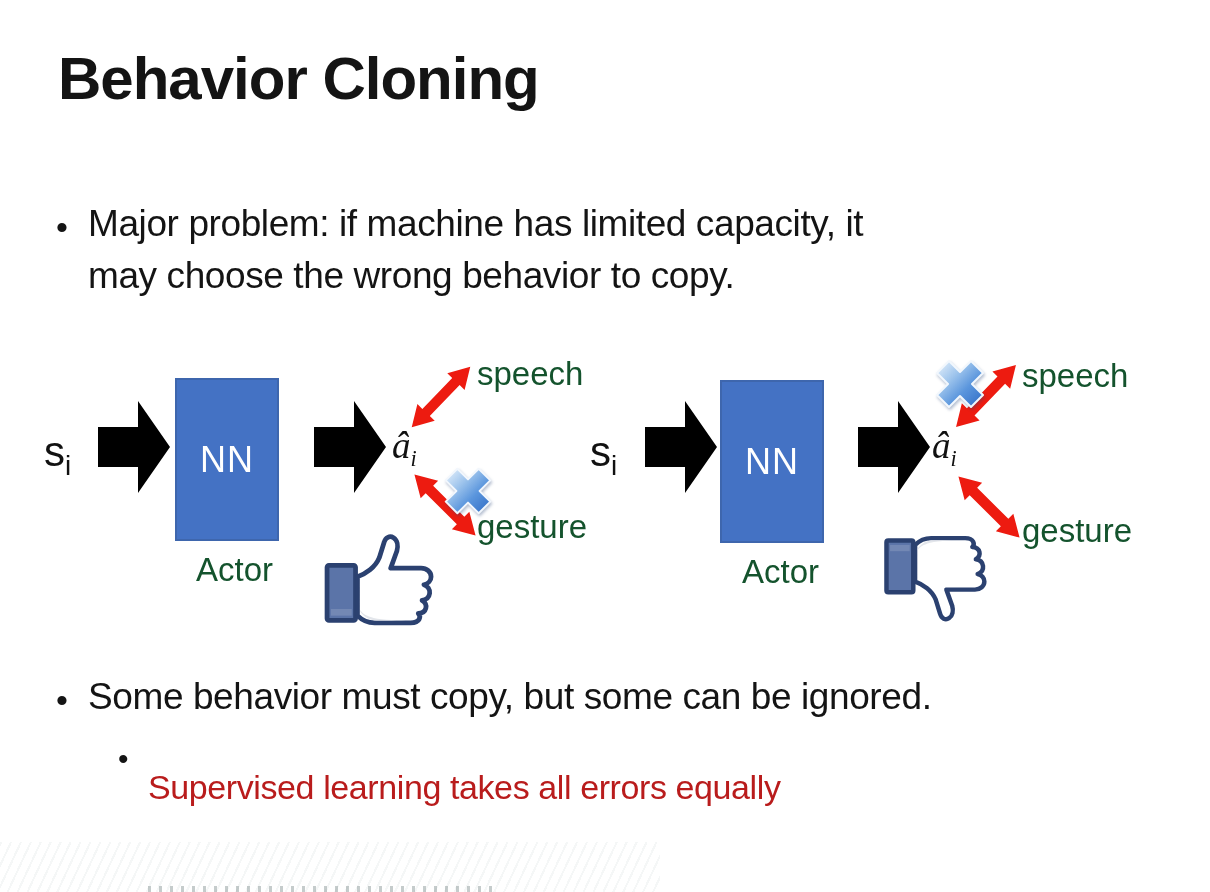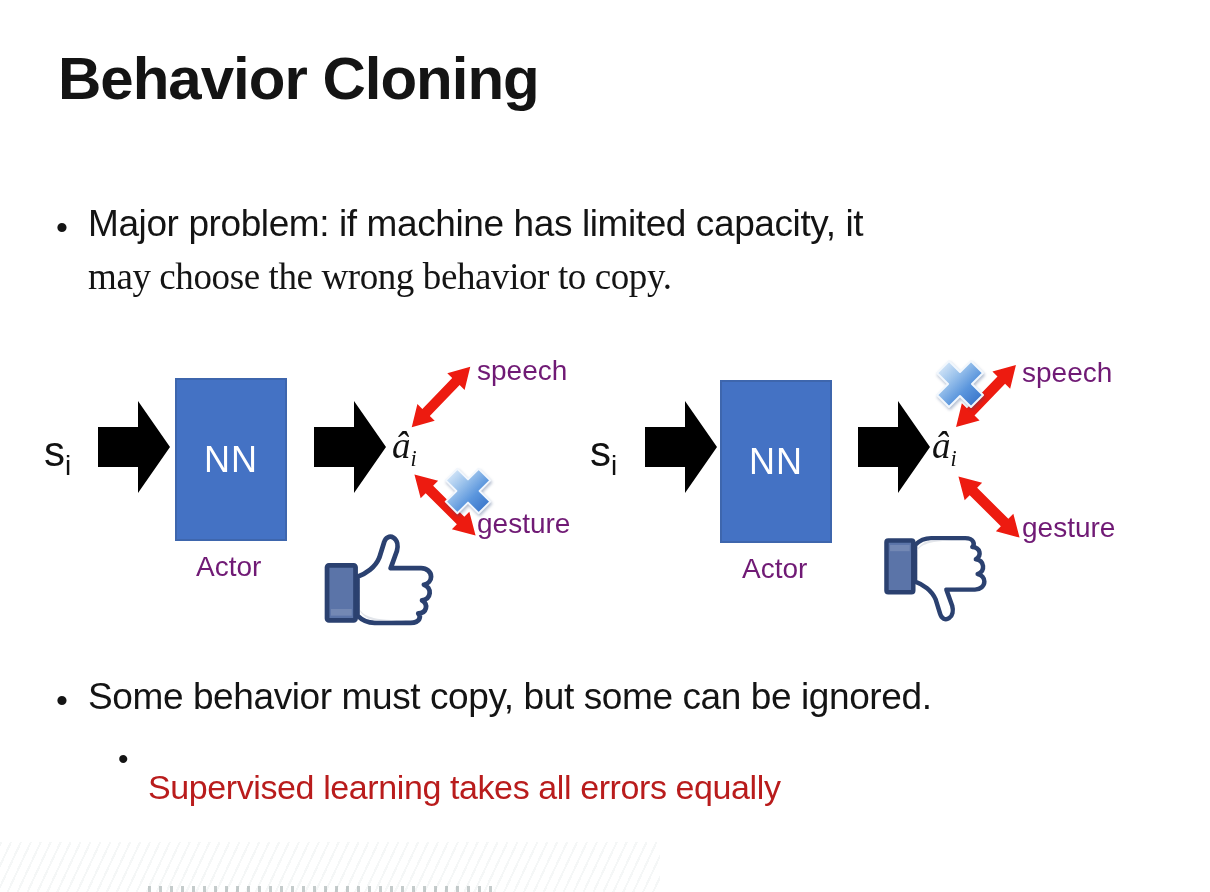--- a/index.html
+++ b/index.html
@@ -14,27 +14,27 @@
   }
   .abs{position:absolute;}
   .title{
     left:58px;top:44px;
     font-size:60px;font-weight:700;letter-spacing:-1px;color:#141414;
     white-space:nowrap;
   }
   .bullet-dot{font-size:34px;color:#141414;}
   .body-line{font-size:37px;letter-spacing:-0.4px;color:#141414;white-space:nowrap;}
   .sub-line{font-size:34px;letter-spacing:-0.4px;color:#b91c1c;white-space:nowrap;margin-top:30px;}
-  .lbl{font-size:28px;color:#701a75;white-space:nowrap;}
+  .lbl{font-size:33px;color:#14532d;white-space:nowrap;}
   .state{font-size:42px;color:#111;}
   .state sub{font-size:0.66em;}
   .action{font-family:Liberation Serif, serif;font-style:italic;font-size:37px;color:#111;}
   .action sub{font-size:0.6em;font-style:italic;}
   .nn-box{
-    width:112px;height:163px;
+    width:104px;height:163px;
     background:#4472C4;border:2px solid #3E66AD;box-sizing:border-box;
     display:flex;align-items:center;justify-content:center;
   }
   .nn-text{color:#ffffff;font-size:36px;letter-spacing:1px;}
   .red-arrow{transform-origin:50% 50%;}
   .xmark{filter:drop-shadow(1px 2px 1.5px rgba(40,70,120,0.35));z-index:5;}
   .thumb-down{transform:scaleY(-1);}
   .watermark-texture{
     left:0;top:842px;width:660px;height:50px;
     background:repeating-linear-gradient(115deg, rgba(176,192,192,0.13) 0 2px, rgba(255,255,255,0) 2px 9px);
@@ -46,21 +46,21 @@
 </style>
 </head>
 <body>
 
 <div class="slide">
 
   <div class="abs title">Behavior Cloning</div>
 
   <div class="abs bullet-dot" style="left:56px;top:208px;">•</div>
   <div class="abs body-line" style="left:88px;top:203px;">Major problem: if machine has limited capacity, it</div>
-  <div class="abs body-line" style="left:88px;top:255px;font-family:Liberation Serif, serif;">may choose the wrong behavior to copy.</div>
+  <div class="abs body-line" style="left:88px;top:255px;">may choose the wrong behavior to copy.</div>
 
   <div class="abs state" style="left:44px;top:428px;">
     <span>s</span><sub>i</sub>
   </div>
 
   <svg class="abs" style="left:98px;top:397px;" width="72" height="100" viewBox="0 0 72 100">
     <polygon points="0,30 40,30 40,4 72,50 40,96 40,70 0,70" fill="#000000"></polygon>
   </svg>
 
   <div class="abs nn-box" style="left:175px;top:378px;">

